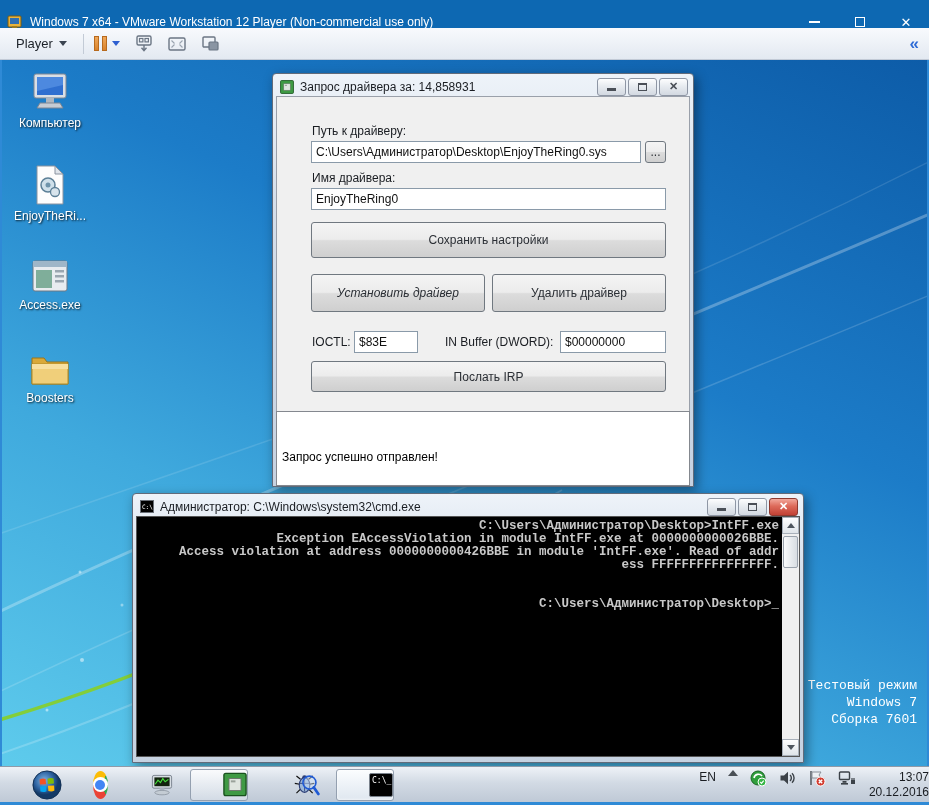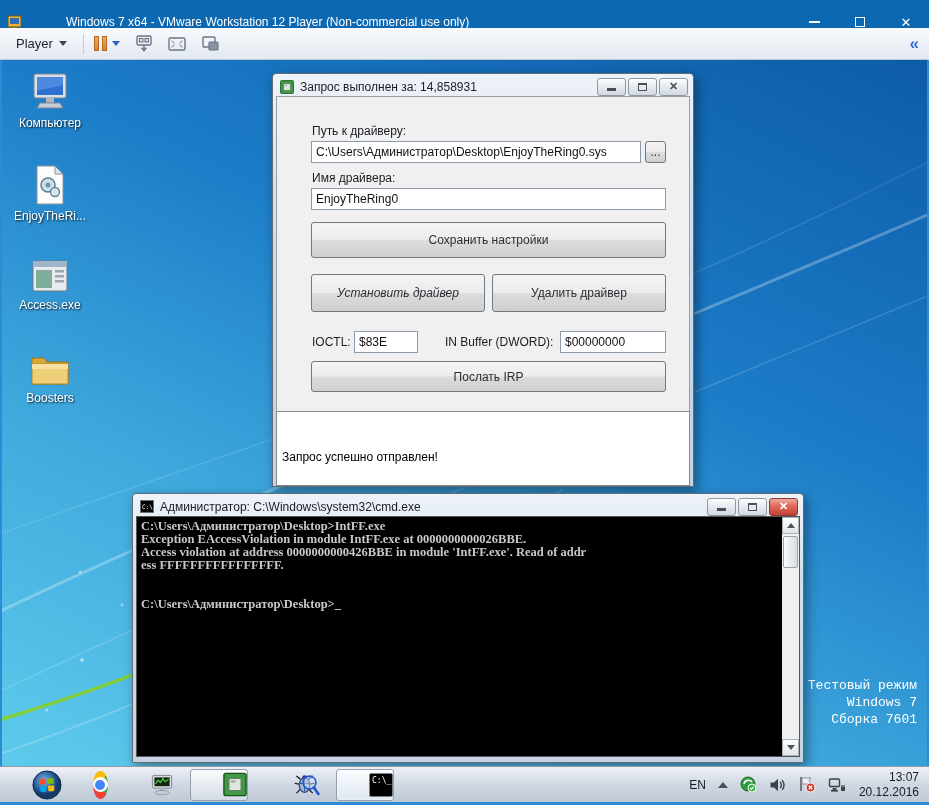--- a/index.html
+++ b/index.html
@@ -2,21 +2,21 @@
 <html><head>
 <meta charset="utf-8">
 <style>
   * { margin:0; padding:0; box-sizing:border-box; }
   html,body { width:929px; height:805px; overflow:hidden; background:#000;
               font-family:"Liberation Sans", sans-serif; }
   .stage { position:relative; width:929px; height:805px; background:#0d68b2; }
 
   
   .vm-titlebar { position:absolute; top:0; left:0; right:0; height:44px; background:#0d68b2;
-                 display:flex; align-items:center; padding-left:7px; color:#fff; font-size:12px;gap:36px; }
+                 display:flex; align-items:center; padding-left:7px; color:#fff; font-size:12px; }
   .vm-app-icon { width:16px; height:16px; margin-right:7px; }
   .vm-controls { margin-left:auto; display:flex; height:100%; }
   .vm-ctl { width:46px; height:100%; display:flex; align-items:center; justify-content:center;
             color:#fff; font-size:13px; }
   .vm-max-glyph { width:10px; height:10px; border:1.5px solid #fff; }
   .vm-min-glyph { width:11px; height:2px; background:#fff; }
 
   .vm-toolbar { position:absolute; top:28px; left:0; right:0; height:32px;
                 background:linear-gradient(#f8fafd,#e3e9f1); border-bottom:1px solid #c2cad6;
                 display:flex; align-items:center; padding:0 10px; font-size:13px; color:#1c2128; }
@@ -75,40 +75,40 @@
          font-family:"Liberation Sans",sans-serif; }
   .memo { position:absolute; left:-1px; right:-1px; bottom:-1px; top:314px; background:#fff;
           border:1px solid #84888f; padding:3px 5px; white-space:pre; font-size:12px;
           line-height:17px; color:#000; overflow:hidden; }
 
   
   .cmdwin { left:130px; top:433px; width:672px; height:270px; }
   .cmd-client { position:relative; width:664px; height:241px; background:#000; border:1px solid #555;
                 overflow:hidden; }
   .cmd-text { position:absolute; left:4px; top:3px; right:20px;
-              font-family:Liberation Serif, serif; font-size:12.5px; font-weight:bold;
-              color:#c8c8c8; }
+              font-family:Liberation Mono, monospace; font-size:12.5px; font-weight:bold;
+              color:#c8c8c8;text-align:right; }
   .cmd-line { height:13px; line-height:13px; white-space:pre; }
   .sb { position:absolute; right:0; top:0; bottom:0; width:17px; background:#f0f0f0; }
   .sb-btn { position:absolute; left:0; width:17px; height:17px; border:1px solid #a8b0ba;
             background:linear-gradient(#fefefe,#dfe4e9); display:flex; align-items:center; justify-content:center; }
   .sb-thumb { position:absolute; left:1px; top:19px; width:15px; height:32px; border:1px solid #9aa2ac;
               background:linear-gradient(90deg,#fafbfc,#d8dde2); border-radius:2px; }
   .arr-up { width:0;height:0;border-left:4px solid transparent;border-right:4px solid transparent;border-bottom:5px solid #4f565e; }
   .arr-dn { width:0;height:0;border-left:4px solid transparent;border-right:4px solid transparent;border-top:5px solid #4f565e; }
 
   
   .taskbar { position:absolute; left:0; right:0; bottom:3px; height:36px;
              background:linear-gradient(#eef2f7,#d2dae4 45%,#bfc9d6); border-top:1px solid #8f9aa8;
              display:flex; align-items:center; }
   .tb-app { display:flex; align-items:center; justify-content:center; height:32px;padding-left:32px; }
   .app-frame { width:58px; border:1px solid #94a0b0; border-radius:3px;
                background:linear-gradient(rgba(255,255,255,.75),rgba(225,232,240,.55)); }
   .app-frame.active { background:linear-gradient(#fbfdff,#dfe7f0); box-shadow:inset 0 0 3px #fff; }
-  .tray { margin-left:auto; display:flex; align-items:center; gap:12px; padding-right:10px;
+  .tray { margin-left:auto; display:flex; align-items:flex-start; gap:12px; 
           font-size:12px; color:#1a1d22; }
   .tray-arrow { width:0;height:0;border-left:5px solid transparent;border-right:5px solid transparent;border-bottom:6px solid #4a5056; }
   .clock { text-align:right; line-height:15px; font-size:12px; }
   .vm-bottom-strip { position:absolute; left:0; right:0; bottom:0; height:3px; background:#2f8ad6; }
 </style>
 </head>
 <body>
 
 <div class="stage">
 
@@ -221,21 +221,21 @@
       <div>Сборка 7601</div>
     </div>
 
     <div class="win dlg">
       <div class="win-titlebar">
         <svg width="14" height="14" viewBox="0 0 26 26">
           <rect x="1" y="1" width="24" height="24" rx="2" fill="#3f9a44" stroke="#19521e" stroke-width="1.5"></rect>
           <rect x="7" y="7" width="12" height="12" fill="#dfe5df" stroke="#6a746a"></rect>
           <rect x="9" y="9" width="4" height="2" fill="#9aa29a"></rect>
         </svg>
-        <span class="win-title">Запрос выполнен за: 14,858931</span>
+        <span class="win-title">Запрос драйвера за: 14,858931</span>
         <div class="cap-group">
           <div class="cap-btn">
               <div class="g-min"></div>
             </div>
           <div class="cap-btn">
               <div class="g-max"></div>
             </div>
           <div class="cap-btn">
               <span class="g-x">✕</span>
             </div>

